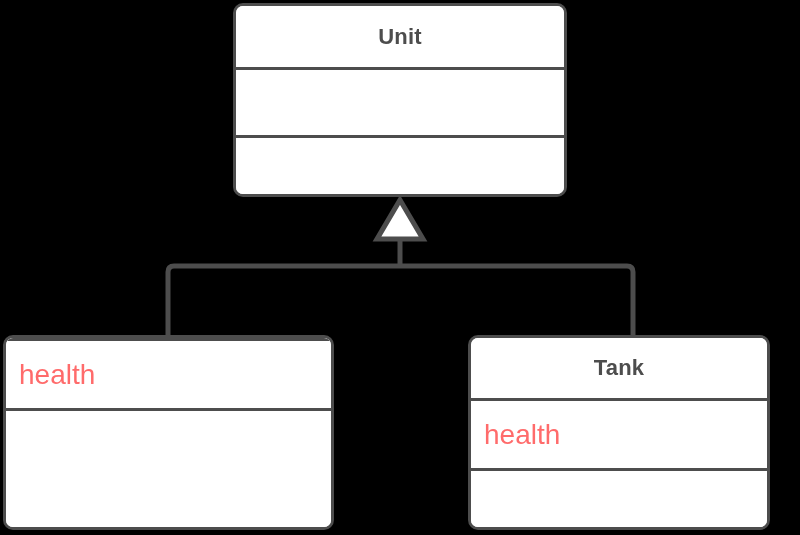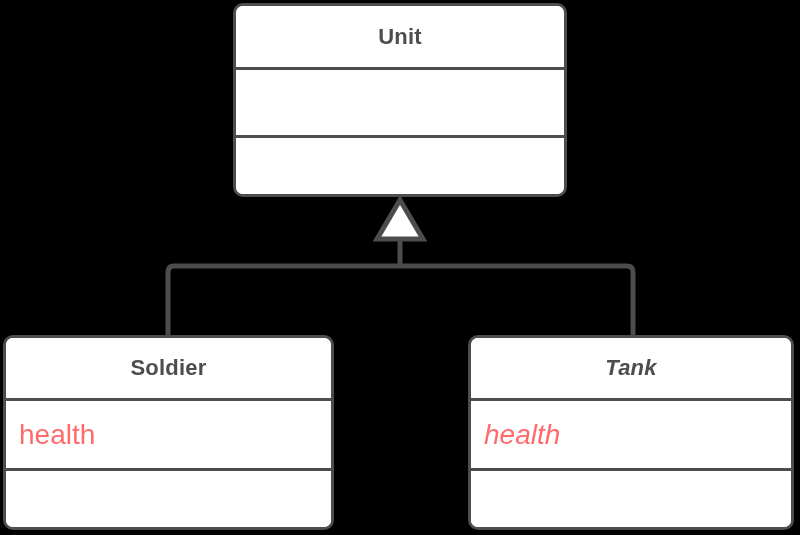--- a/index.html
+++ b/index.html
@@ -73,23 +73,22 @@
 
   #class-soldier {
     left: 3px;
     top: 335px;
     width: 331px;
     height: 195px;
   }
   #class-tank {
     left: 468px;
     top: 335px;
-    width: 326px;
+    width: 302px;
     height: 195px;
-    font-style: italic;
   }
   #class-soldier .title-compartment,
   #class-tank .title-compartment     { height: 60px; }
   #class-soldier .members-compartment,
   #class-tank .members-compartment   { height: 70px; }
   #class-soldier .methods-compartment,
   #class-tank .methods-compartment   { flex: 1 1 auto; }
 
   
   #generalization-connector {
@@ -118,23 +117,20 @@
 
   <div class="uml-class" id="class-unit">
     <div class="uml-compartment title-compartment">
       <span class="class-name">Unit</span>
     </div>
     <div class="uml-compartment members-compartment divider-top"></div>
     <div class="uml-compartment methods-compartment divider-top"></div>
   </div>
 
   <div class="uml-class" id="class-soldier">
-    <div class="uml-compartment title-compartment">
-      <span class="class-name">Soldier</span>
-    </div>
     <div class="uml-compartment members-compartment divider-top">
       <span class="member-name">health</span>
     </div>
     <div class="uml-compartment methods-compartment divider-top"></div>
   </div>
 
   <div class="uml-class" id="class-tank">
     <div class="uml-compartment title-compartment">
       <span class="class-name">Tank</span>
     </div>

